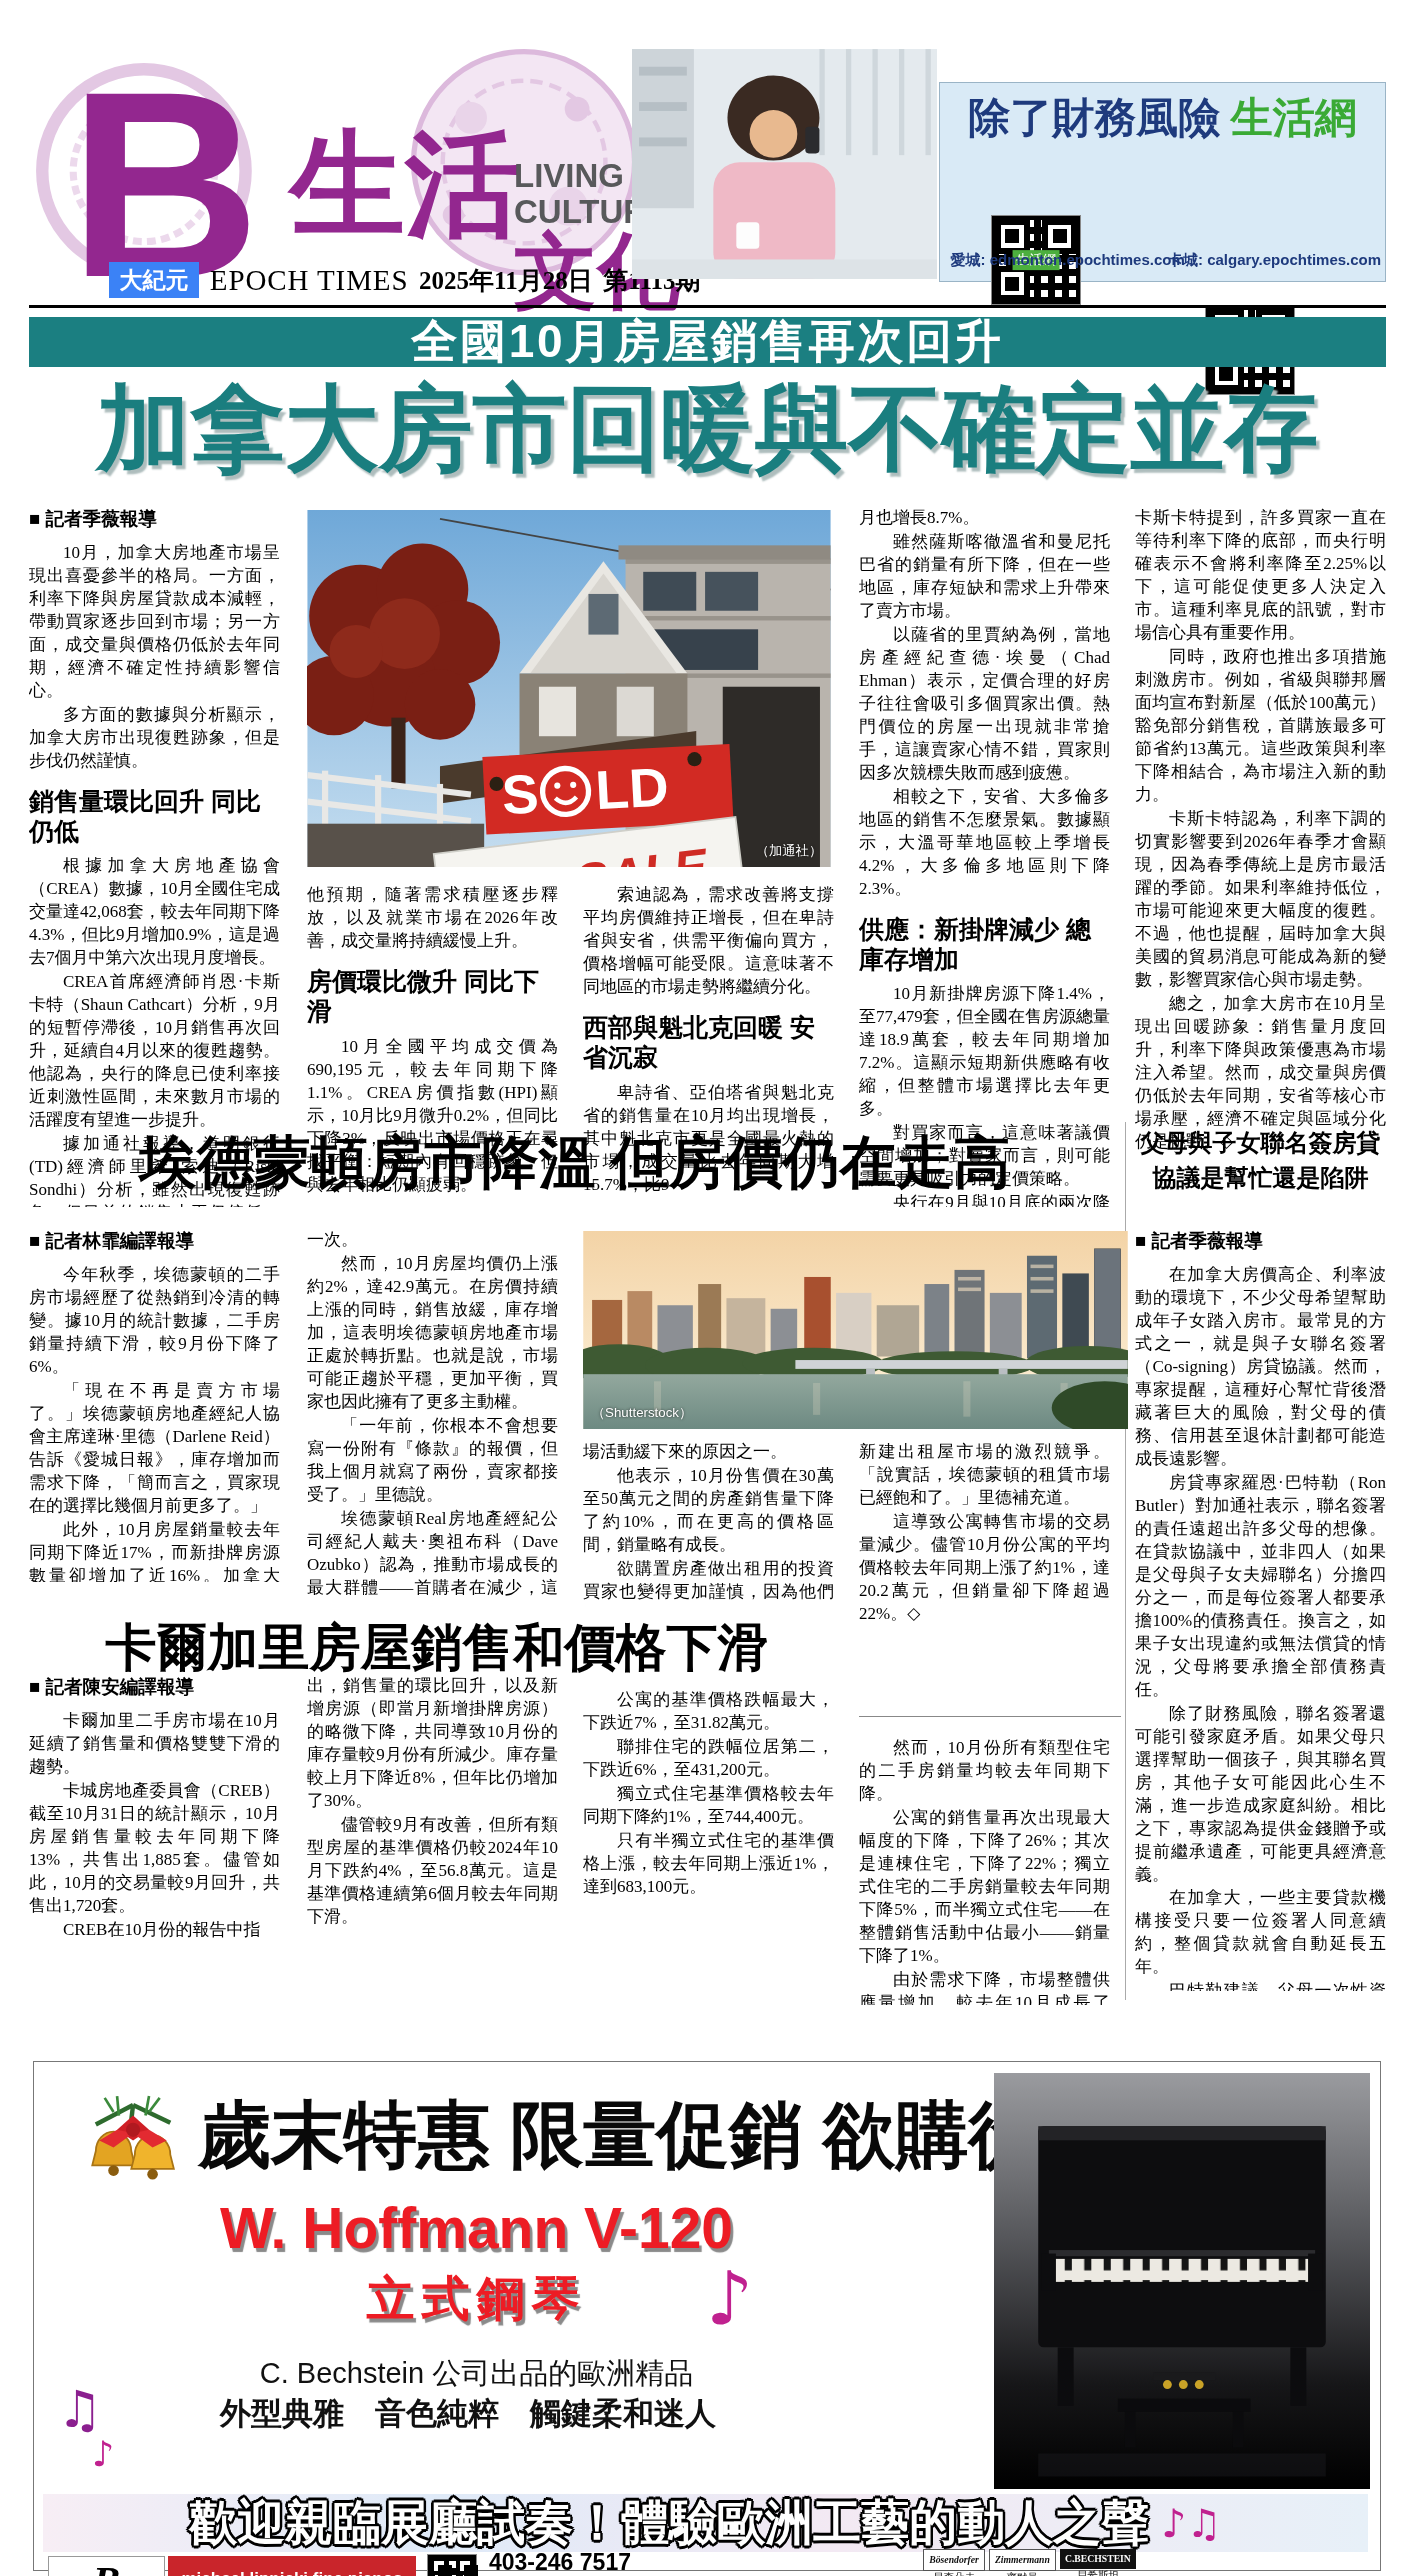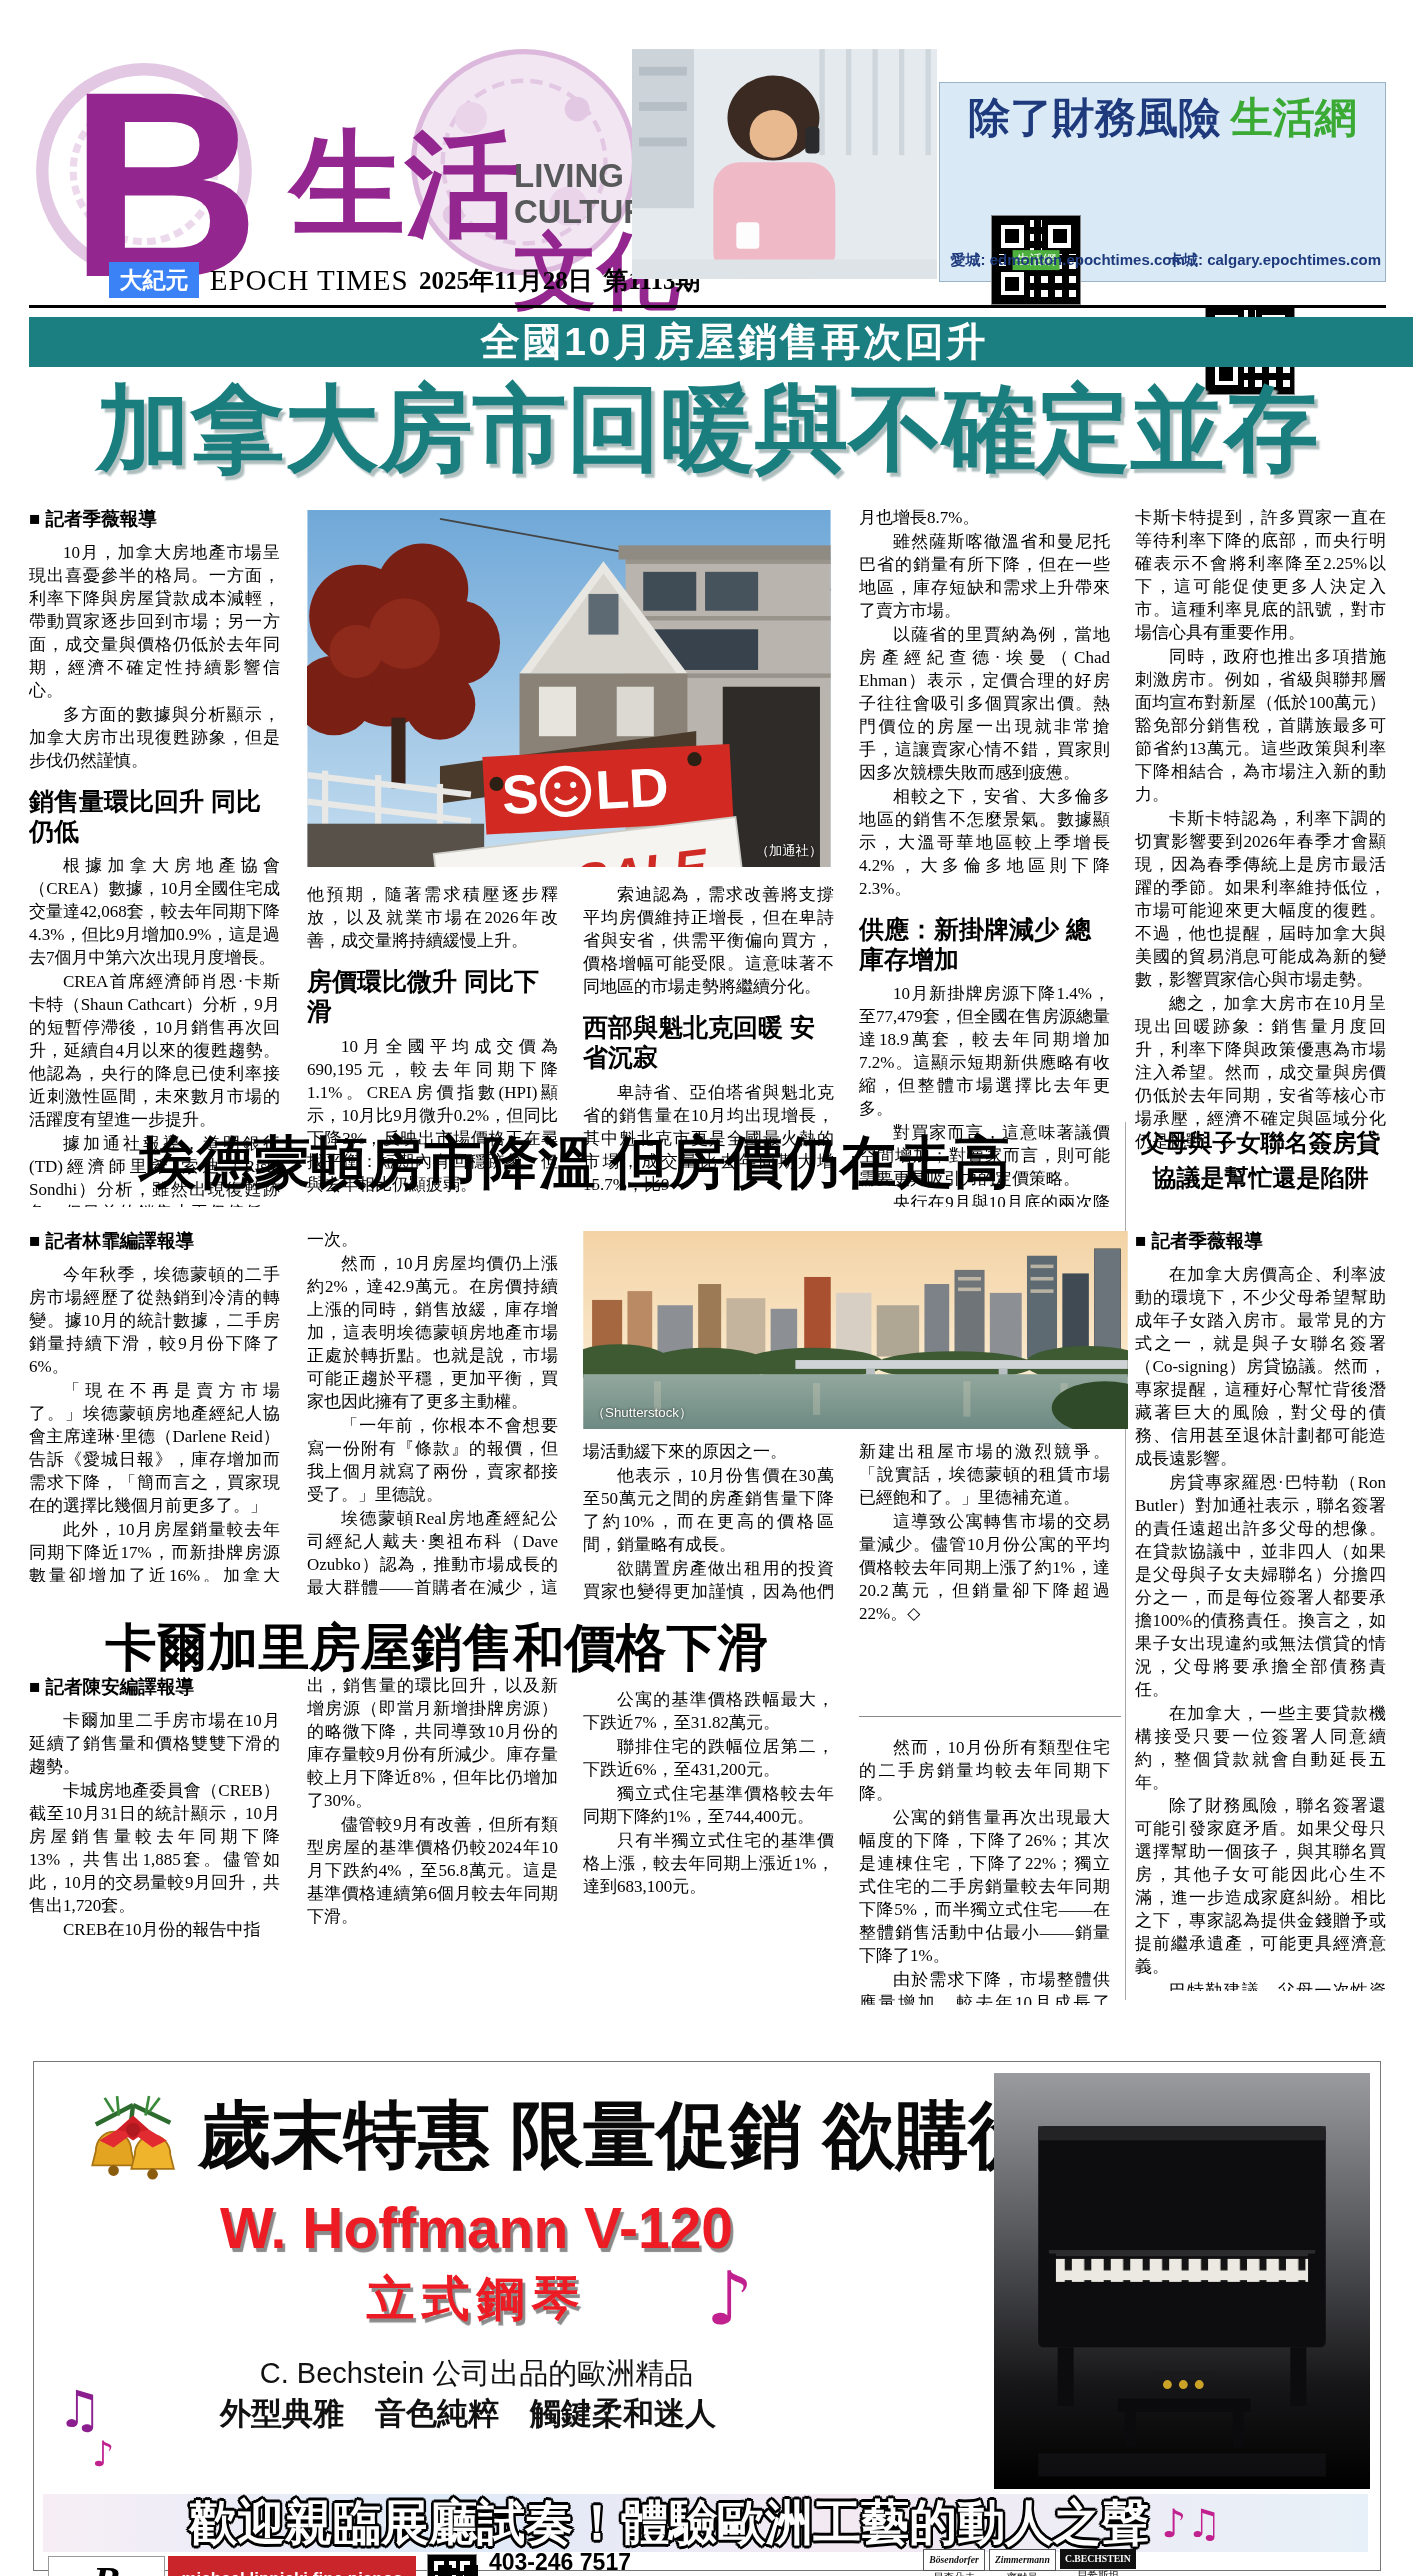--- a/index.html
+++ b/index.html
@@ -24,21 +24,21 @@
                        repeating-linear-gradient(90deg,#000 0 7px,#fff 7px 14px);}
   .qr .eye{position:absolute;width:23px;height:23px;border:6.2px solid #000;background:#fff;}
   .qr .eye::after{content:"";position:absolute;left:4.4px;top:4.4px;width:14px;height:14px;background:#000;}
   .qr .eye.tl{left:2.7px;top:2.7px}.qr .eye.tr{right:2.7px;top:2.7px}.qr .eye.bl{left:2.7px;bottom:2.7px}
   .qr .qr-label{position:absolute;left:50%;top:50%;transform:translate(-50%,-50%);
       background:#4caf3e;color:#fff;font-size:13.3px;padding:0.9px 3.5px;white-space:nowrap;font-family:"Liberation Sans",sans-serif;}
   .web-link{color:#1e3a7d;font-weight:bold;font-size:15px;font-family:"Liberation Sans",sans-serif;}
 
   
   .teal-banner{background:#1b7f81;color:#fff;display:flex;align-items:center;justify-content:center;
-      font-family:"Liberation Sans",sans-serif;font-weight:bold;font-size:39px;letter-spacing:2.7px;padding-left:27px;}
+      font-family:"Liberation Sans",sans-serif;font-weight:bold;font-size:46px;letter-spacing:2.7px;}
   .main-headline{color:#1a7e7f;font-weight:bold;font-size:94px;line-height:1.15;text-align:center;white-space:nowrap;
       text-shadow:3.5px 3.5px 1.8px #aebdbd;}
   .art-headline{font-family:"Liberation Sans",sans-serif;font-weight:bold;color:#000;text-align:center;white-space:nowrap;}
   .col{overflow:hidden;}
   .para{font-size:17px;line-height:23px;text-align:justify;text-indent:2em;margin:0 0 0.9px 0;}
   .para.cont{text-indent:0;}
   .subhead{font-family:"Liberation Sans",sans-serif;font-weight:bold;font-size:25px;margin:14px 0 8.8px;line-height:1.2;}
   .byline{font-family:"Liberation Sans",sans-serif;font-weight:bold;font-size:18.6px;margin:0 0 8.8px;}
   .vrule{background:#aaa;width:0.9px;}
   .hrule{background:#888;height:0.9px;}
@@ -375,22 +375,22 @@
   <div class="abs col" style="left:859px;top:1736px;width:251px;height:269px;">
       <p class="para">然而，10月份所有類型住宅的二手房銷量均較去年同期下降。</p>
       <p class="para">公寓的銷售量再次出現最大幅度的下降，下降了26%；其次是連棟住宅，下降了22%；獨立式住宅的二手房銷量較去年同期下降5%，而半獨立式住宅——在整體銷售活動中佔最小——銷量下降了1%。</p>
       <p class="para">由於需求下降，市場整體供應量增加，較去年10月成長了50%，達到近3個半月的供應量。◇</p>
     </div>
 
   <div class="abs col" style="left:1135px;top:1228px;width:251px;height:763px;">
       <div class="byline">■ 記者季薇報導</div>
       <p class="para">在加拿大房價高企、利率波動的環境下，不少父母希望幫助成年子女踏入房市。最常見的方式之一，就是與子女聯名簽署（Co-signing）房貸協議。然而，專家提醒，這種好心幫忙背後潛藏著巨大的風險，對父母的債務、信用甚至退休計劃都可能造成長遠影響。</p>
       <p class="para">房貸專家羅恩·巴特勒（Ron Butler）對加通社表示，聯名簽署的責任遠超出許多父母的想像。在貸款協議中，並非四人（如果是父母與子女夫婦聯名）分擔四分之一，而是每位簽署人都要承擔100%的債務責任。換言之，如果子女出現違約或無法償貸的情況，父母將要承擔全部債務責任。</p>
+      <p class="para">除了財務風險，聯名簽署還可能引發家庭矛盾。如果父母只選擇幫助一個孩子，與其聯名買房，其他子女可能因此心生不滿，進一步造成家庭糾紛。相比之下，專家認為提供金錢贈予或提前繼承遺產，可能更具經濟意義。</p>
       <p class="para">在加拿大，一些主要貸款機構接受只要一位簽署人同意續約，整個貸款就會自動延長五年。</p>
-      <p class="para">除了財務風險，聯名簽署還可能引發家庭矛盾。如果父母只選擇幫助一個孩子，與其聯名買房，其他子女可能因此心生不滿，進一步造成家庭糾紛。相比之下，專家認為提供金錢贈予或提前繼承遺產，可能更具經濟意義。</p>
       <p class="para">巴特勒建議，父母一次性資金贈予幫助子女置業更好。◇</p>
     </div>
 
   <div class="abs ad-box" style="left:33px;top:2061px;width:1346px;height:508px;">
 
     <svg class="abs" style="left:44px;top:26.5px;" width="111" height="102" viewBox="0 0 125 115">
       <g stroke="#2e6b2e" stroke-width="5">
           <line x1="62" y1="18" x2="20" y2="40"></line>
           <line x1="62" y1="18" x2="104" y2="38"></line>
           <line x1="62" y1="18" x2="58" y2="52"></line>

